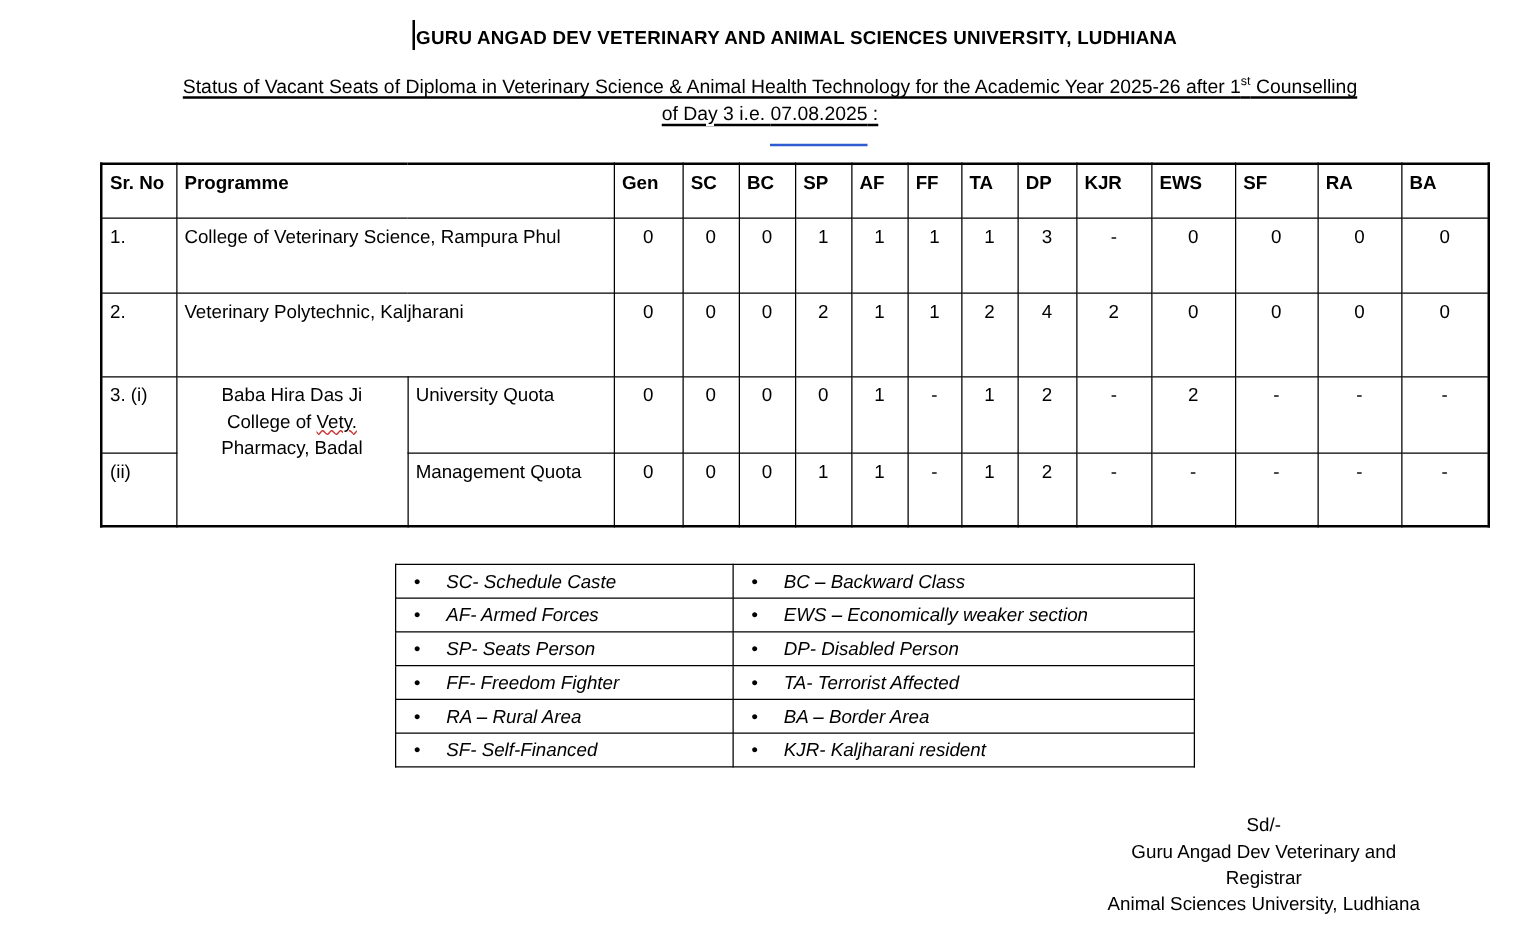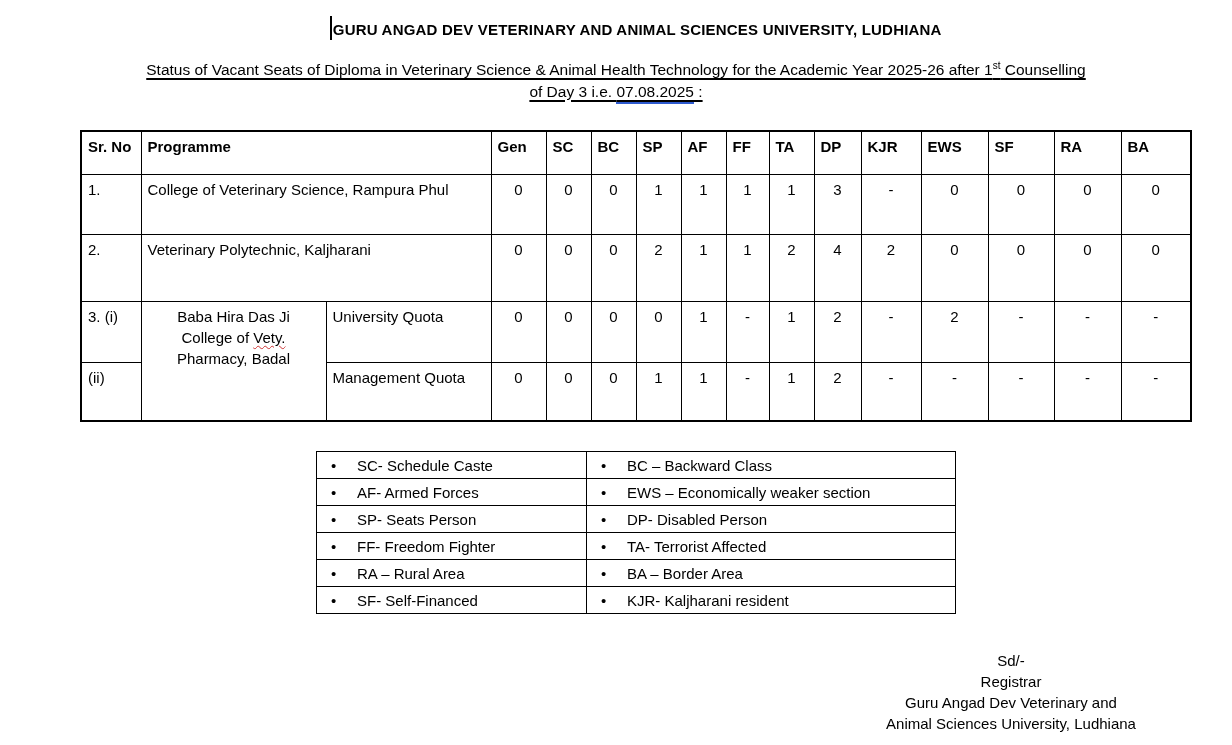--- a/index.html
+++ b/index.html
@@ -50,21 +50,21 @@
     text-decoration-thickness: 1.5px;
     text-underline-offset: 3px;
   }
   .subtitle sup {
     font-size: 10px;
     vertical-align: super;
     line-height: 0;
   }
   .date-grammar {
     border-bottom: 2.5px solid var(--grammar_line, #2e5bd0);
-    padding-bottom: 2px;
+    padding-bottom: 15px;
   }
 
   
   table.seats {
     position: absolute;
     left: 80px;
     top: 130px;
     width: 1110px;
     border-collapse: collapse;
     table-layout: fixed;
@@ -101,20 +101,21 @@
   }
 
   
   table.legend {
     position: absolute;
     left: 316px;
     top: 451px;
     border-collapse: collapse;
     font-size: 15px;
     border: 1px solid #000;
+    font-style: italic;
   }
   table.legend td {
     border: 1px solid #000;
     height: 26px;
     padding: 0 6px 0 14px;
     vertical-align: middle;
     white-space: nowrap;
   }
   .bullet {
     display: inline-block;
@@ -292,18 +293,18 @@
     </tr>
     <tr>
       <td><span class="bullet">•</span><span>SF- Self-Financed</span></td>
       <td><span class="bullet">•</span><span>KJR- Kaljharani resident</span></td>
     </tr>
   </tbody>
     </table>
 
   <div class="signature">
     <div>Sd/-</div>
+    <div>Guru Angad Dev Veterinary and</div>
     <div>Registrar</div>
-    <div>Guru Angad Dev Veterinary and</div>
     <div>Animal Sciences University, Ludhiana</div>
   </div>
 
 </div>
 
 </body></html>

